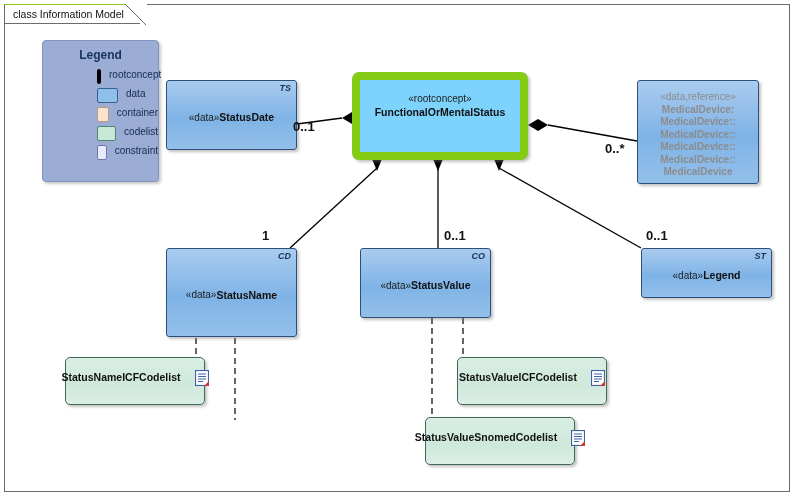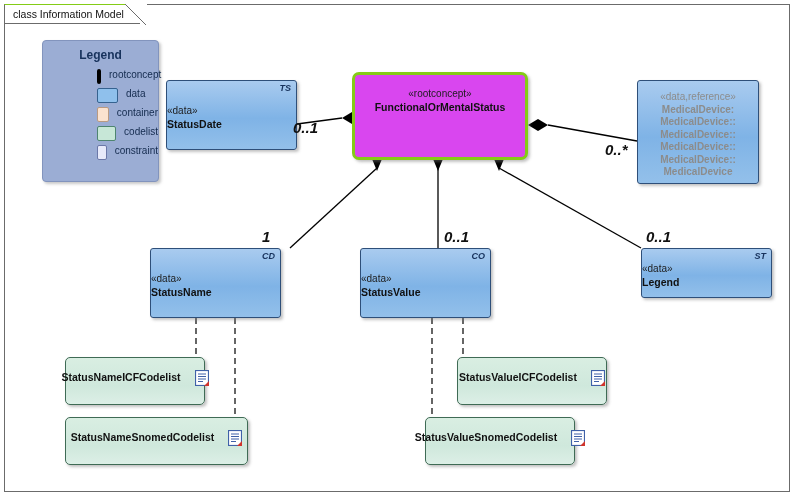--- a/index.html
+++ b/index.html
@@ -94,38 +94,38 @@
     top: 2px;
     right: 5px;
     font-size: 9px;
     font-style: italic;
     font-weight: bold;
     color: #17325c;
   }
 
   
   .node-root {
-    background: #d946ef;
-    border: 3px solid #84cc16;
+    background: #7dd3fc;
+    border: 8px solid #84cc16;
     border-radius: 7px;
     box-shadow: 2px 2px 3px rgba(120,120,120,0.45);
     display: flex;
     flex-direction: column;
     align-items: center;
     padding-top: 13px;
   }
 
   
   .node-data {
     background: linear-gradient(180deg, #a9cbef 0%, #7fb3e6 55%, #93c0ea 100%);
     border: 1px solid #2e4f79;
     box-shadow: 2px 2px 3px rgba(120,120,120,0.45);
     display: flex;
-    flex-direction: column;
-    align-items: flex-start;
+    flex-direction: row;
+    align-items: center;
     justify-content: center;
   }
   .node-data.with-tag { padding-top: 6px; }
 
   
   .node-ref {
     background: linear-gradient(180deg, #a9cbef 0%, #7fb3e6 55%, #93c0ea 100%);
     border: 1px solid #2e4f79;
     box-shadow: 2px 2px 3px rgba(120,120,120,0.45);
     display: flex;
@@ -212,26 +212,25 @@
   .swatch-codelist { background: #c7e7d7; border-color: #4e8570; }
   .swatch-constraint { background: #e7eafa; border-color: #6b78a8; }
   .legend-label {
     font-size: 10px;
     color: #132a4d;
   }
 
   
   .mult {
     position: absolute;
-    font-size: 15px;
+    font-size: 13px;
     font-weight: bold;
     color: #111111;
     z-index: 15;
     white-space: nowrap;
-    font-style: italic;
   }
 </style>
 </head>
 <body>
 
 <div id="canvas">
 
   <div class="diagram-frame"></div>
 
   <div class="title-tab">
@@ -308,21 +307,21 @@
     <div class="stereo">«data,reference»</div>
     <div class="nm">MedicalDevice:</div>
     <div class="nm">MedicalDevice::</div>
     <div class="nm">MedicalDevice::</div>
     <div class="nm">MedicalDevice::</div>
     <div class="nm">MedicalDevice::</div>
     <div class="nm">MedicalDevice</div>
   </div>
   <div class="mult" style="left:605px; top:141px;">0..*</div>
 
-  <div class="node node-data with-tag" style="left:150px; top:248px; width:131px; height:70px;">
+  <div class="node node-data with-tag" style="left:166px; top:248px; width:131px; height:89px;">
     <span class="type-tag">CD</span>
     <div class="stereo">«data»</div>
     <div class="nm">StatusName</div>
   </div>
   <div class="mult" style="left:262px; top:228px;">1</div>
 
   <div class="node node-data with-tag" style="left:360px; top:248px; width:131px; height:70px;">
     <span class="type-tag">CO</span>
     <div class="stereo">«data»</div>
     <div class="nm">StatusValue</div>
@@ -343,33 +342,20 @@
         <rect x="0.5" y="0.5" width="13" height="15" fill="#ffffff" stroke="#3f61a8" stroke-width="1.2"></rect>
         <line x1="3" y1="4" x2="11" y2="4" stroke="#3f61a8" stroke-width="1"></line>
         <line x1="3" y1="6.5" x2="11" y2="6.5" stroke="#3f61a8" stroke-width="1"></line>
         <line x1="3" y1="9" x2="11" y2="9" stroke="#3f61a8" stroke-width="1"></line>
         <line x1="3" y1="11.5" x2="8" y2="11.5" stroke="#3f61a8" stroke-width="1"></line>
         <polygon points="9,16 14,16 14,11" fill="#d0342c"></polygon>
       </svg>
     </div>
   </div>
 
-  <div class="node node-codelist" style="left:65px; top:417px; width:183px; height:48px;">
-    <div class="cl-row">
-      <span class="nm">StatusNameSnomedCodelist</span>
-      <svg class="doc-icon" width="14" height="16" viewBox="0 0 14 16">
-        <rect x="0.5" y="0.5" width="13" height="15" fill="#ffffff" stroke="#3f61a8" stroke-width="1.2"></rect>
-        <line x1="3" y1="4" x2="11" y2="4" stroke="#3f61a8" stroke-width="1"></line>
-        <line x1="3" y1="6.5" x2="11" y2="6.5" stroke="#3f61a8" stroke-width="1"></line>
-        <line x1="3" y1="9" x2="11" y2="9" stroke="#3f61a8" stroke-width="1"></line>
-        <line x1="3" y1="11.5" x2="8" y2="11.5" stroke="#3f61a8" stroke-width="1"></line>
-        <polygon points="9,16 14,16 14,11" fill="#d0342c"></polygon>
-      </svg>
-    </div>
-  </div>
 
   <div class="node node-codelist" style="left:457px; top:357px; width:150px; height:48px;">
     <div class="cl-row">
       <span class="nm">StatusValueICFCodelist</span>
       <svg class="doc-icon" width="14" height="16" viewBox="0 0 14 16">
         <rect x="0.5" y="0.5" width="13" height="15" fill="#ffffff" stroke="#3f61a8" stroke-width="1.2"></rect>
         <line x1="3" y1="4" x2="11" y2="4" stroke="#3f61a8" stroke-width="1"></line>
         <line x1="3" y1="6.5" x2="11" y2="6.5" stroke="#3f61a8" stroke-width="1"></line>
         <line x1="3" y1="9" x2="11" y2="9" stroke="#3f61a8" stroke-width="1"></line>
         <line x1="3" y1="11.5" x2="8" y2="11.5" stroke="#3f61a8" stroke-width="1"></line>

